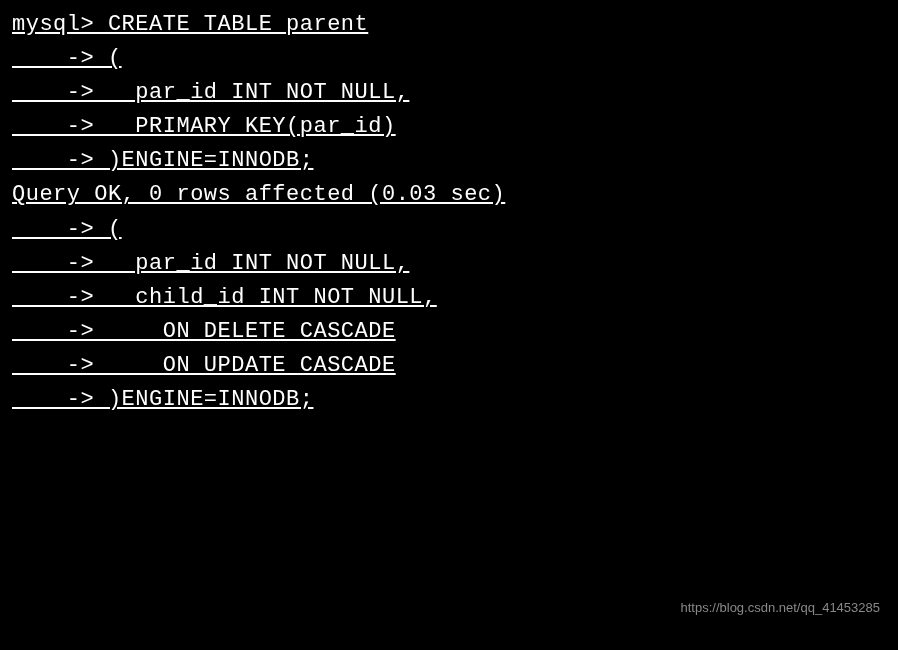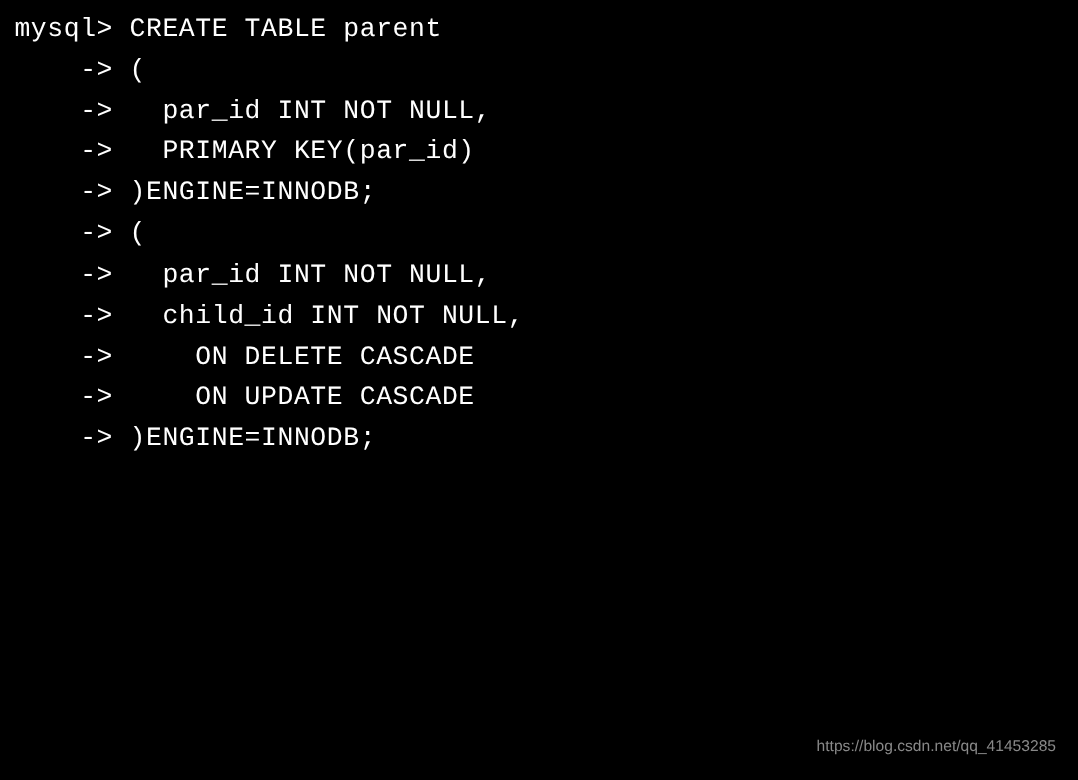--- a/index.html
+++ b/index.html
@@ -15,40 +15,42 @@
       font-size: 22px;
       color: #ffffff;
       padding: 8px 12px;
       line-height: 1.55;
       position: relative;
       overflow: hidden;
     }
     .terminal-line {
       white-space: pre;
       letter-spacing: 0.5px;
+      text-decoration: underline;
     }
     .watermark {
       position: absolute;
-      bottom: 18px;
+      bottom: 32px;
       right: 18px;
       font-size: 13px;
       color: #888888;
       font-family: Arial, sans-serif;
       letter-spacing: 0;
     }
   </style>
 </head>
 <body>
 
 <div>
   <div class="terminal-line">mysql&gt; CREATE TABLE parent</div>
   <div class="terminal-line">    -&gt; (</div>
   <div class="terminal-line">    -&gt;   par_id INT NOT NULL,</div>
   <div class="terminal-line">    -&gt;   PRIMARY KEY(par_id)</div>
   <div class="terminal-line">    -&gt; )ENGINE=INNODB;</div>
+  <div class="terminal-line">Query OK, 0 rows affected (0.03 sec)</div>
   <div class="terminal-line"></div>
   <div class="terminal-line">    -&gt; (</div>
   <div class="terminal-line">    -&gt;   par_id INT NOT NULL,</div>
   <div class="terminal-line">    -&gt;   child_id INT NOT NULL,</div>
   <div class="terminal-line">    -&gt;     ON DELETE CASCADE</div>
   <div class="terminal-line">    -&gt;     ON UPDATE CASCADE</div>
   <div class="terminal-line">    -&gt; )ENGINE=INNODB;</div>
 </div>
 
 <div class="watermark">https://blog.csdn.net/qq_41453285</div>

